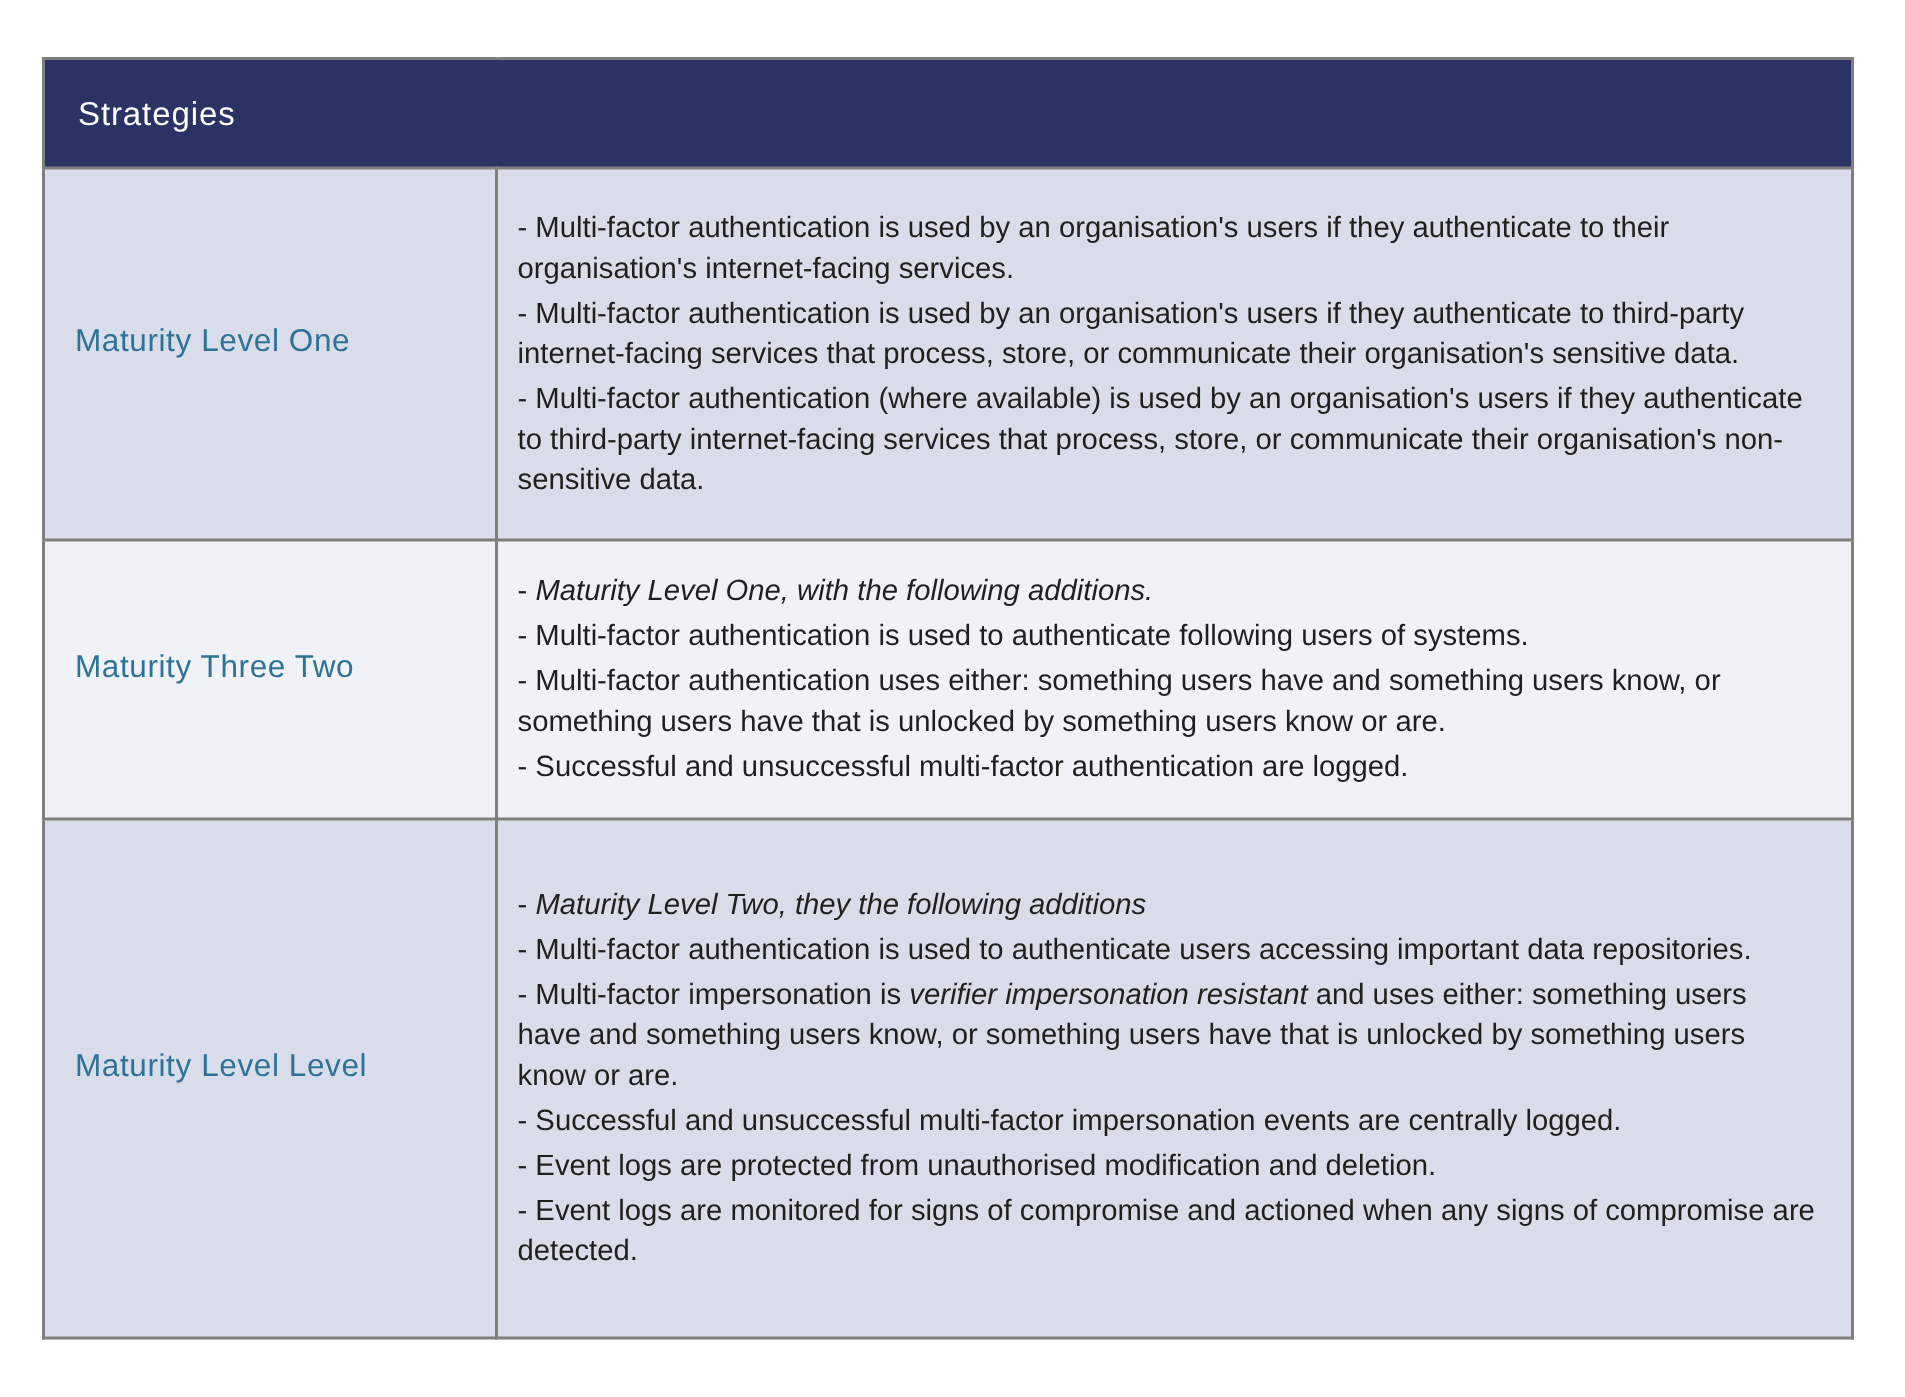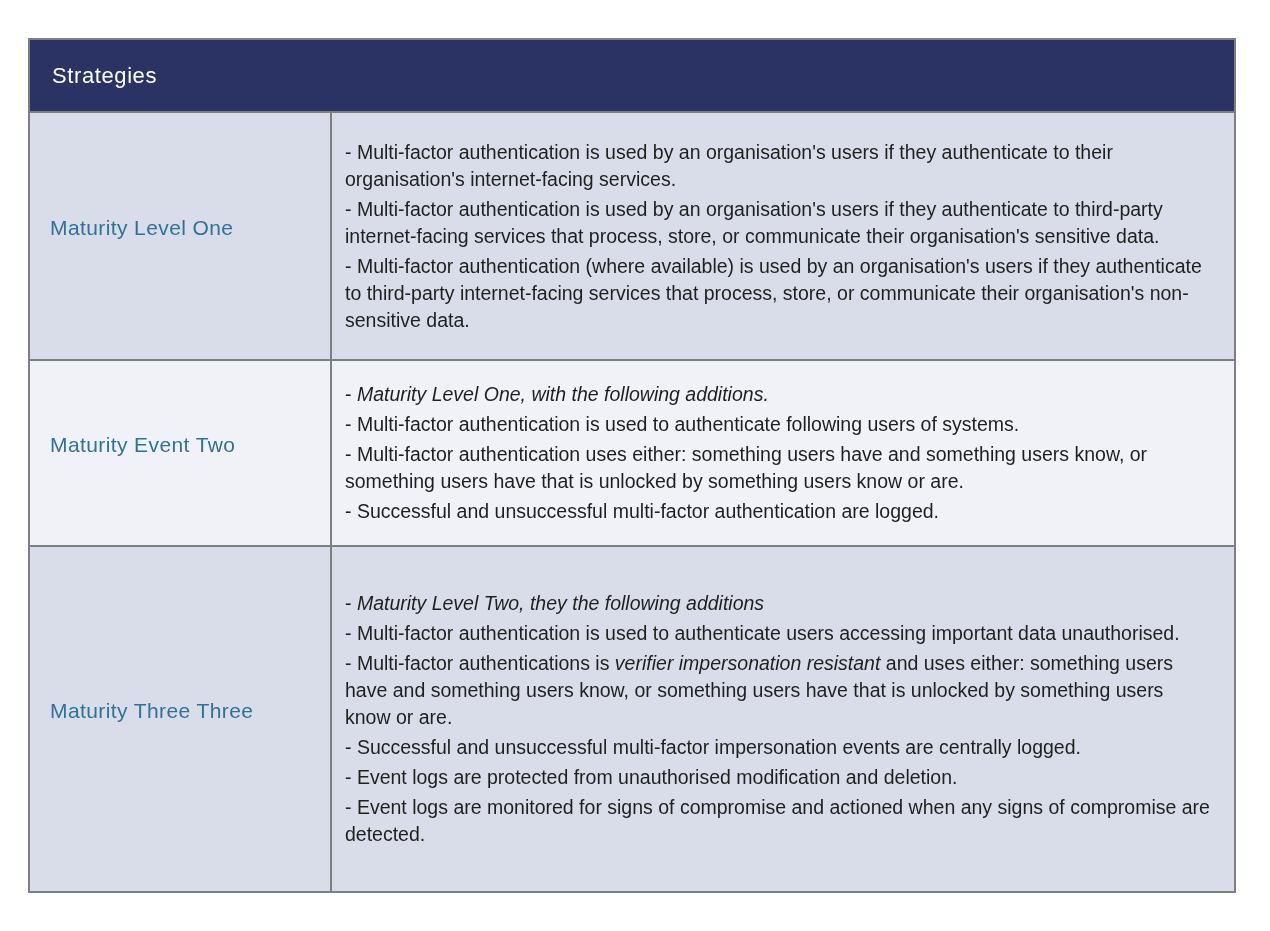--- a/index.html
+++ b/index.html
@@ -100,40 +100,40 @@
         <td class="content-cell">
           <div>
               <p class="bullet"><span>- Multi-factor authentication is used by an organisation's users if they authenticate to their organisation's internet-facing services.</span></p>
               <p class="bullet"><span>- Multi-factor authentication is used by an organisation's users if they authenticate to third-party internet-facing services that process, store, or communicate their organisation's sensitive data.</span></p>
               <p class="bullet"><span>- Multi-factor authentication (where available) is used by an organisation's users if they authenticate to third-party internet-facing services that process, store, or communicate their organisation's non-sensitive data.</span></p>
             </div>
         </td>
       </tr>
       <tr class="row-light maturity-row-2">
         <td class="label-cell">
-          <span>Maturity Event Two</span>
+          <span>Maturity Three Two</span>
         </td>
         <td class="content-cell">
           <div>
               <p class="bullet"><span>- </span><em>Maturity Level One, with the following additions.</em></p>
               <p class="bullet"><span>- Multi-factor authentication is used to authenticate following users of systems.</span></p>
               <p class="bullet"><span>- Multi-factor authentication uses either: something users have and something users know, or something users have that is unlocked by something users know or are.</span></p>
               <p class="bullet"><span>- Successful and unsuccessful multi-factor authentication are logged.</span></p>
             </div>
         </td>
       </tr>
       <tr class="row-dark maturity-row-3">
         <td class="label-cell">
-          <span>Maturity Three Three</span>
+          <span>Maturity Level Level</span>
         </td>
         <td class="content-cell">
           <div>
               <p class="bullet"><span>- </span><em>Maturity Level Two, they the following additions</em></p>
-              <p class="bullet"><span>- Multi-factor authentication is used to authenticate users accessing important data unauthorised.</span></p>
-              <p class="bullet"><span>- Multi-factor authentications is </span><em>verifier impersonation resistant</em><span> and uses either: something users have and something users know, or something users have that is unlocked by something users know or are.</span></p>
+              <p class="bullet"><span>- Multi-factor authentication is used to authenticate users accessing important data repositories.</span></p>
+              <p class="bullet"><span>- Multi-factor impersonation is </span><em>verifier impersonation resistant</em><span> and uses either: something users have and something users know, or something users have that is unlocked by something users know or are.</span></p>
               <p class="bullet"><span>- Successful and unsuccessful multi-factor impersonation events are centrally logged.</span></p>
               <p class="bullet"><span>- Event logs are protected from unauthorised modification and deletion.</span></p>
               <p class="bullet"><span>- Event logs are monitored for signs of compromise and actioned when any signs of compromise are detected.</span></p>
             </div>
         </td>
       </tr>
     </tbody>
   </table>
 </div>
 

